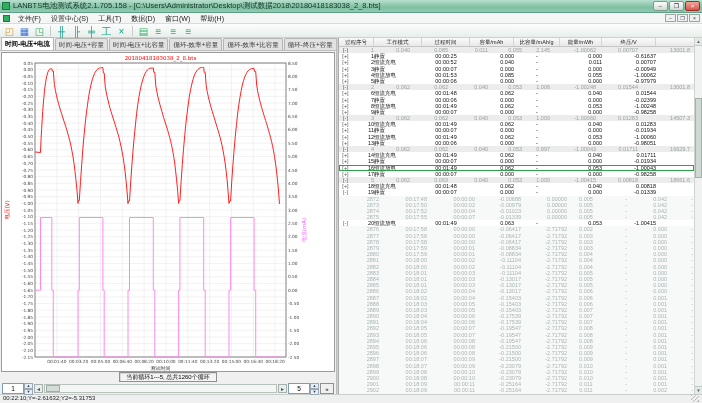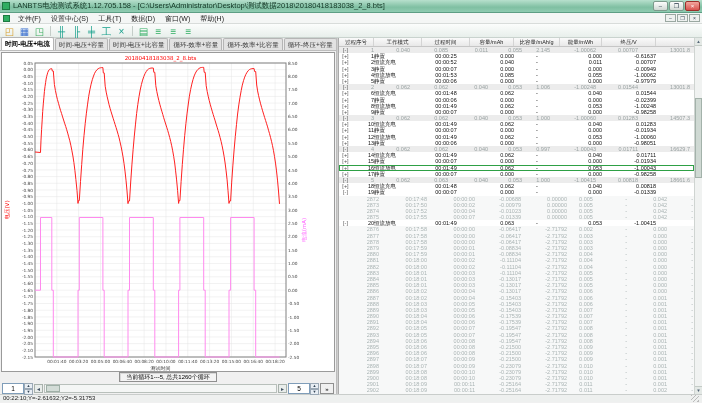--- a/index.html
+++ b/index.html
@@ -85,21 +85,21 @@
     font-size:6px; line-height:7px; color:#222; padding:0 3px; display:flex; }
   .statusbar .fill { flex:1; }
   .grip { width:8px; background:repeating-linear-gradient(135deg,#bbb 0 1px,transparent 1px 3px); }
   svg text { font-family:"DejaVu Sans",sans-serif; }
 </style>
 </head>
 <body>
 
 <div class="titlebar">
   <div class="app-ico"></div>
-  <div class="t-text">LANBTS电池测试系统1.12.705.158 - [C:\Users\Administrator\Desktop\测试数据2018\20180418183038_2_8.bts]</div>
+  <div class="t-text">LANBTS电池测试系统2.1.705.158 - [C:\Users\Administrator\Desktop\测试数据2018\20180418183038_2_8.bts]</div>
   <div class="winbtns">
     <div class="winbtn">–</div>
     <div class="winbtn">❐</div>
     <div class="winbtn close">×</div>
   </div>
 </div>
 
 <div class="menubar">
   <div class="child-ico"></div>
   <div id="menu-items" style="display:flex">

